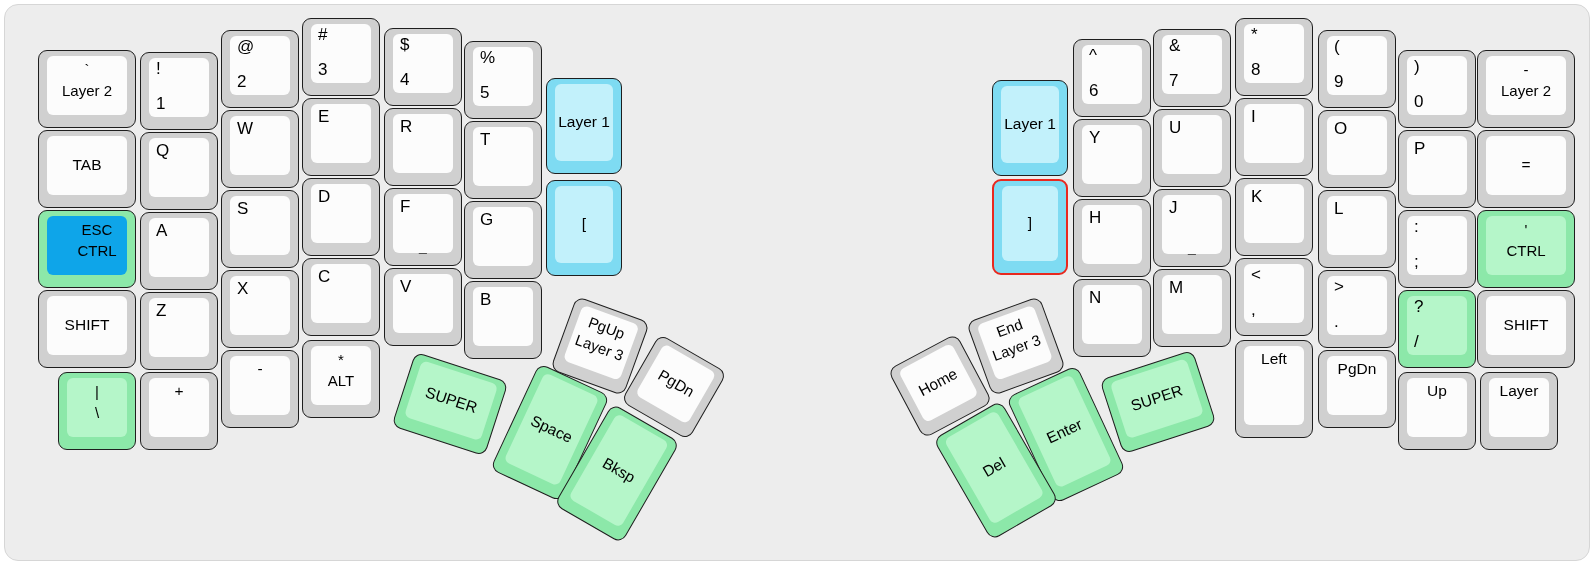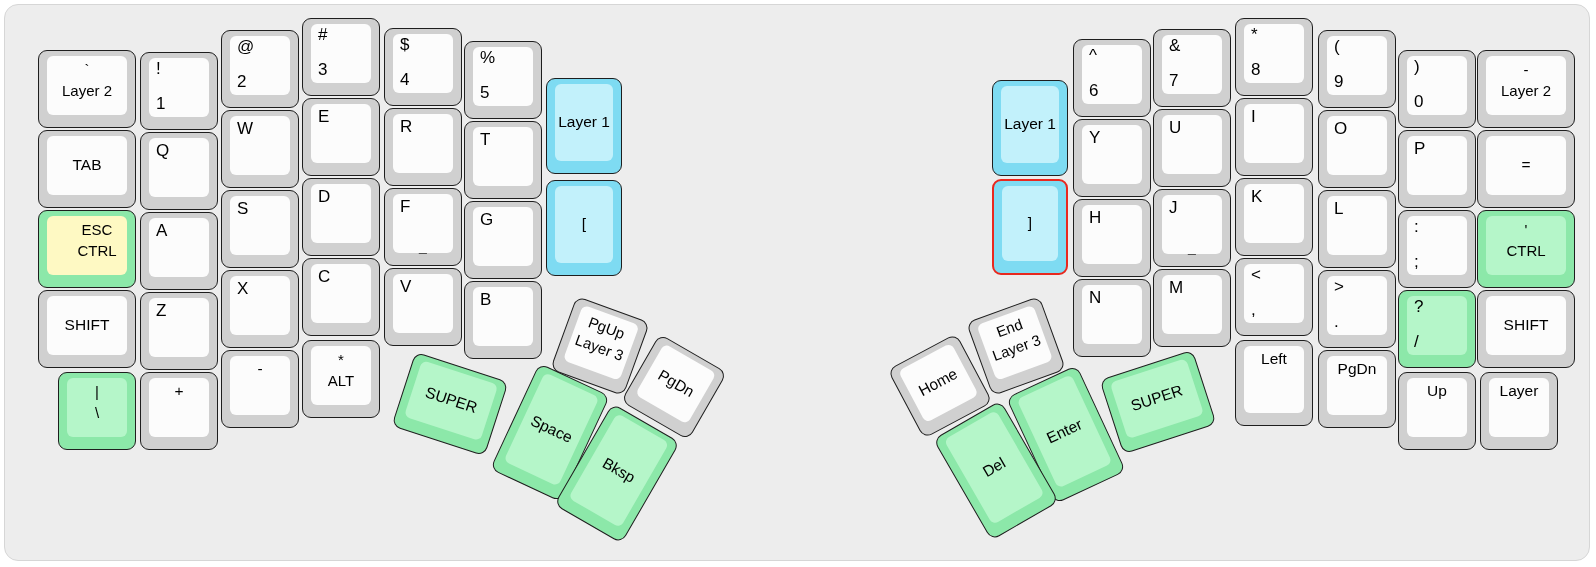--- a/index.html
+++ b/index.html
@@ -32,21 +32,21 @@
           <span class="lg">`</span>
           <span class="lg">Layer 2</span>
         </div>
       </div>
       <div class="key c" style="left: 38px; top: 130px; width: 98px; height: 78px; background: rgb(208, 208, 208); border-color: rgb(30, 30, 30);">
         <div class="cap" style="background: rgb(252, 252, 252);">
           <span class="lg">TAB</span>
         </div>
       </div>
       <div class="key c2" style="left: 38px; top: 210px; width: 98px; height: 78px; background: rgb(140, 232, 169); border-color: rgb(30, 30, 30);">
-        <div class="cap" style="background: #fef9c3; padding-left: 20px;">
+        <div class="cap" style="background: #0ea5e9; padding-left: 20px;">
           <span class="lg">ESC</span>
           <span class="lg">CTRL</span>
         </div>
       </div>
       <div class="key c" style="left: 38px; top: 290px; width: 98px; height: 78px; background: rgb(208, 208, 208); border-color: rgb(30, 30, 30);">
         <div class="cap" style="background: rgb(252, 252, 252);">
           <span class="lg">SHIFT</span>
         </div>
       </div>
       <div class="key c2" style="left: 58px; top: 372px; width: 78px; height: 78px; background: rgb(140, 232, 169); border-color: rgb(30, 30, 30);">
@@ -281,21 +281,21 @@
         <div class="cap" style="background: rgb(252, 252, 252);">
           <span class="lg">K</span>
         </div>
       </div>
       <div class="key tl2" style="left: 1235px; top: 258px; width: 78px; height: 78px; background: rgb(208, 208, 208); border-color: rgb(30, 30, 30);">
         <div class="cap" style="background: rgb(252, 252, 252);">
           <span class="lg">&lt;</span>
           <span class="lg">,</span>
         </div>
       </div>
-      <div class="key tc" style="left: 1235px; top: 340px; width: 78px; height: 86px; background: rgb(208, 208, 208); border-color: rgb(30, 30, 30);">
+      <div class="key tc" style="left: 1235px; top: 340px; width: 78px; height: 98px; background: rgb(208, 208, 208); border-color: rgb(30, 30, 30);">
         <div class="cap" style="background: rgb(252, 252, 252);">
           <span class="lg">Left</span>
         </div>
       </div>
       <div class="key tl2" style="left: 1318px; top: 30px; width: 78px; height: 78px; background: rgb(208, 208, 208); border-color: rgb(30, 30, 30);">
         <div class="cap" style="background: rgb(252, 252, 252);">
           <span class="lg">(</span>
           <span class="lg">9</span>
         </div>
       </div>

